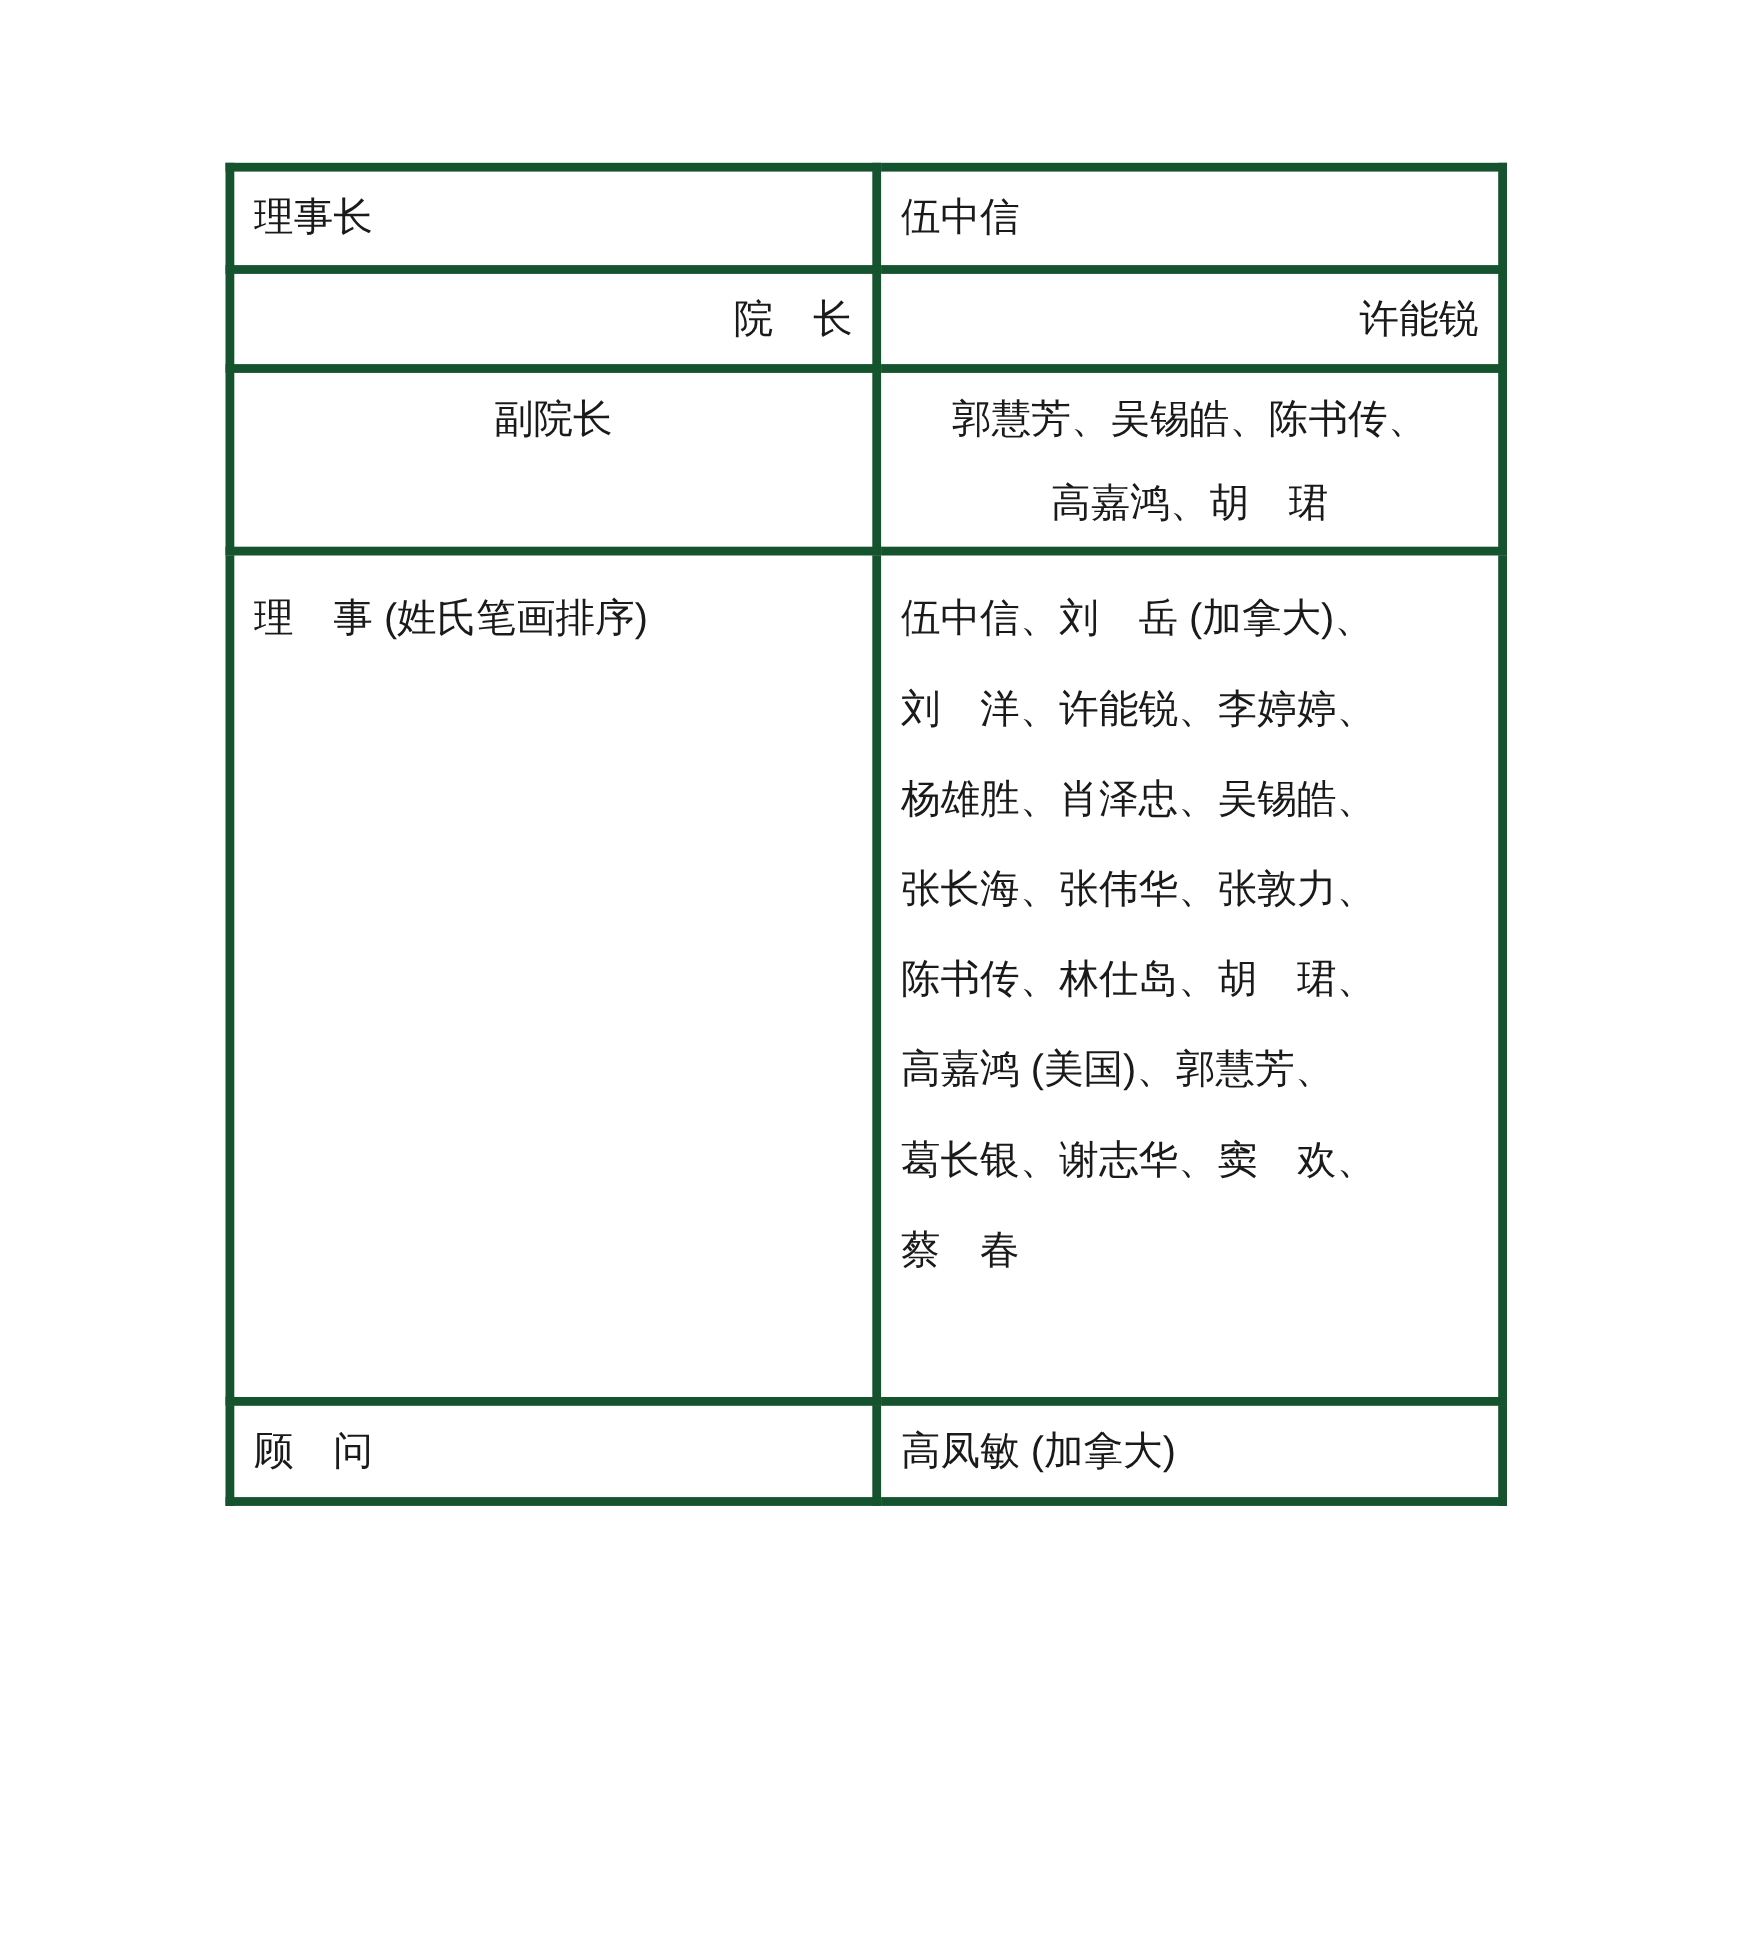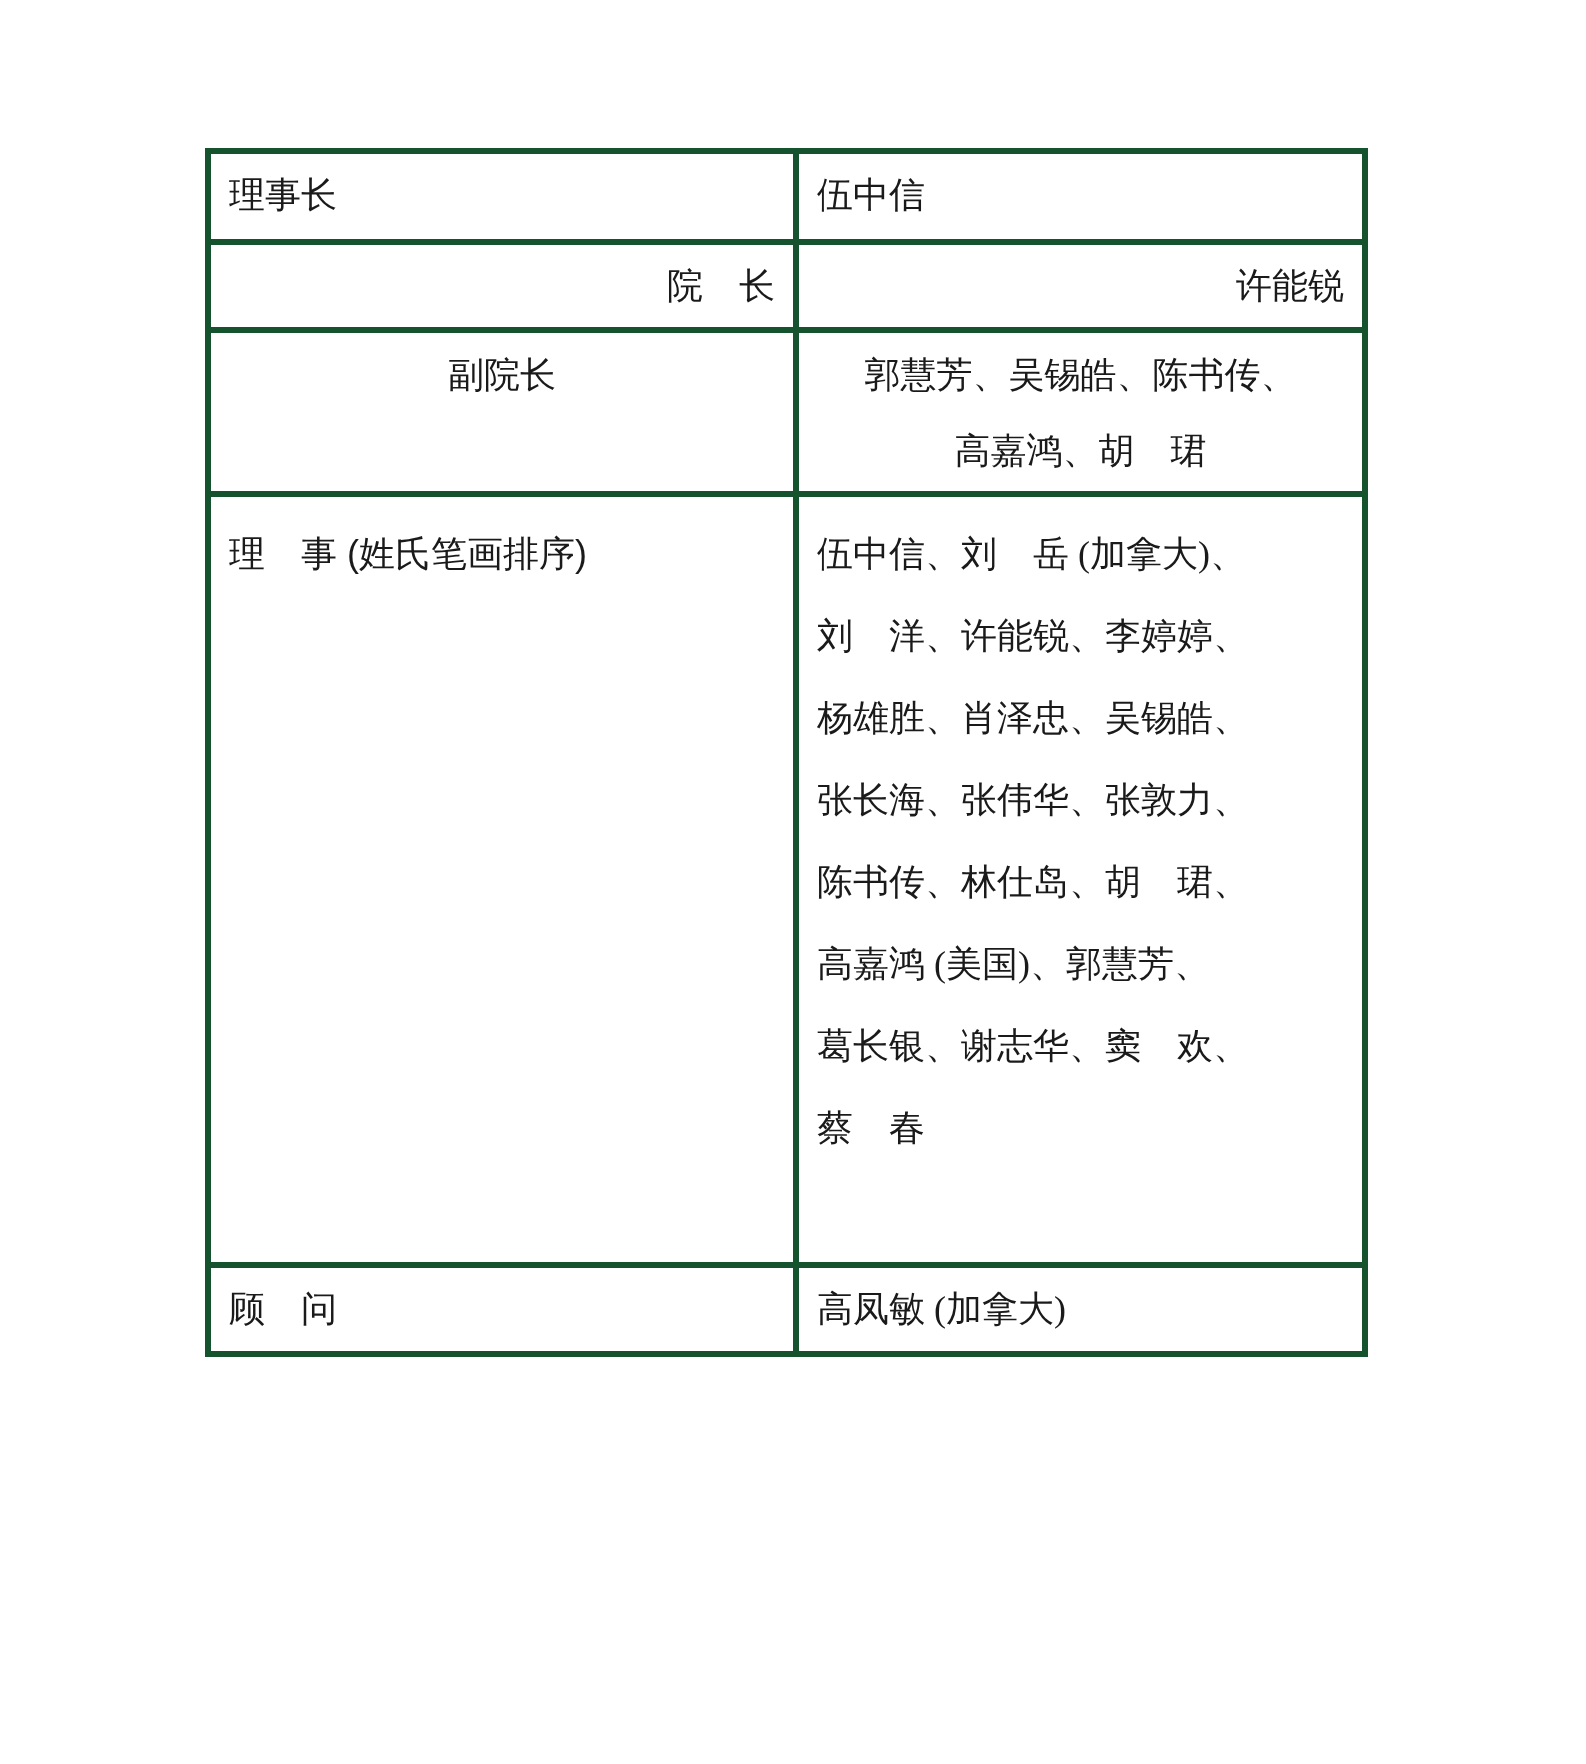--- a/index.html
+++ b/index.html
@@ -23,40 +23,39 @@
     position: absolute;
     left: 205px;
     top: 148px;
     width: 1157px;
     border-collapse: collapse;
     table-layout: fixed;
     font-size: 36px;
     color: #1a1a1a;
   }
   table.org-table td {
-    border: 6px solid #14532d;
+    border: 8px solid #14532d;
     vertical-align: top;
     padding: 0 18px;
     line-height: 82px;
     overflow: hidden;
     background: #ffffff;
   }
   col.c-label { width: 588px; }
   col.c-value { width: 569px; }
 
   tr.row-h1  td { height: 85px;  }
   tr.row-h2  td { height: 308px; }
   tr.row-h3  td { height: 82px; text-align: right;  }
   tr.row-h4  td { height: 154px; line-height: 76px; padding-top: 4px; text-align: center; }
   tr.row-h5  td { height: 749px; padding-top: 16px; }
   tr.row-h6  td { height: 83px; margin-top: 15px;  }
 
   .vline {
     white-space: pre;
-    font-family: Liberation Serif, serif;
   }
   .role-label {
     white-space: pre;
   }
 </style>
 </head>
 <body>
 
 <div class="page">
   <table class="org-table">

